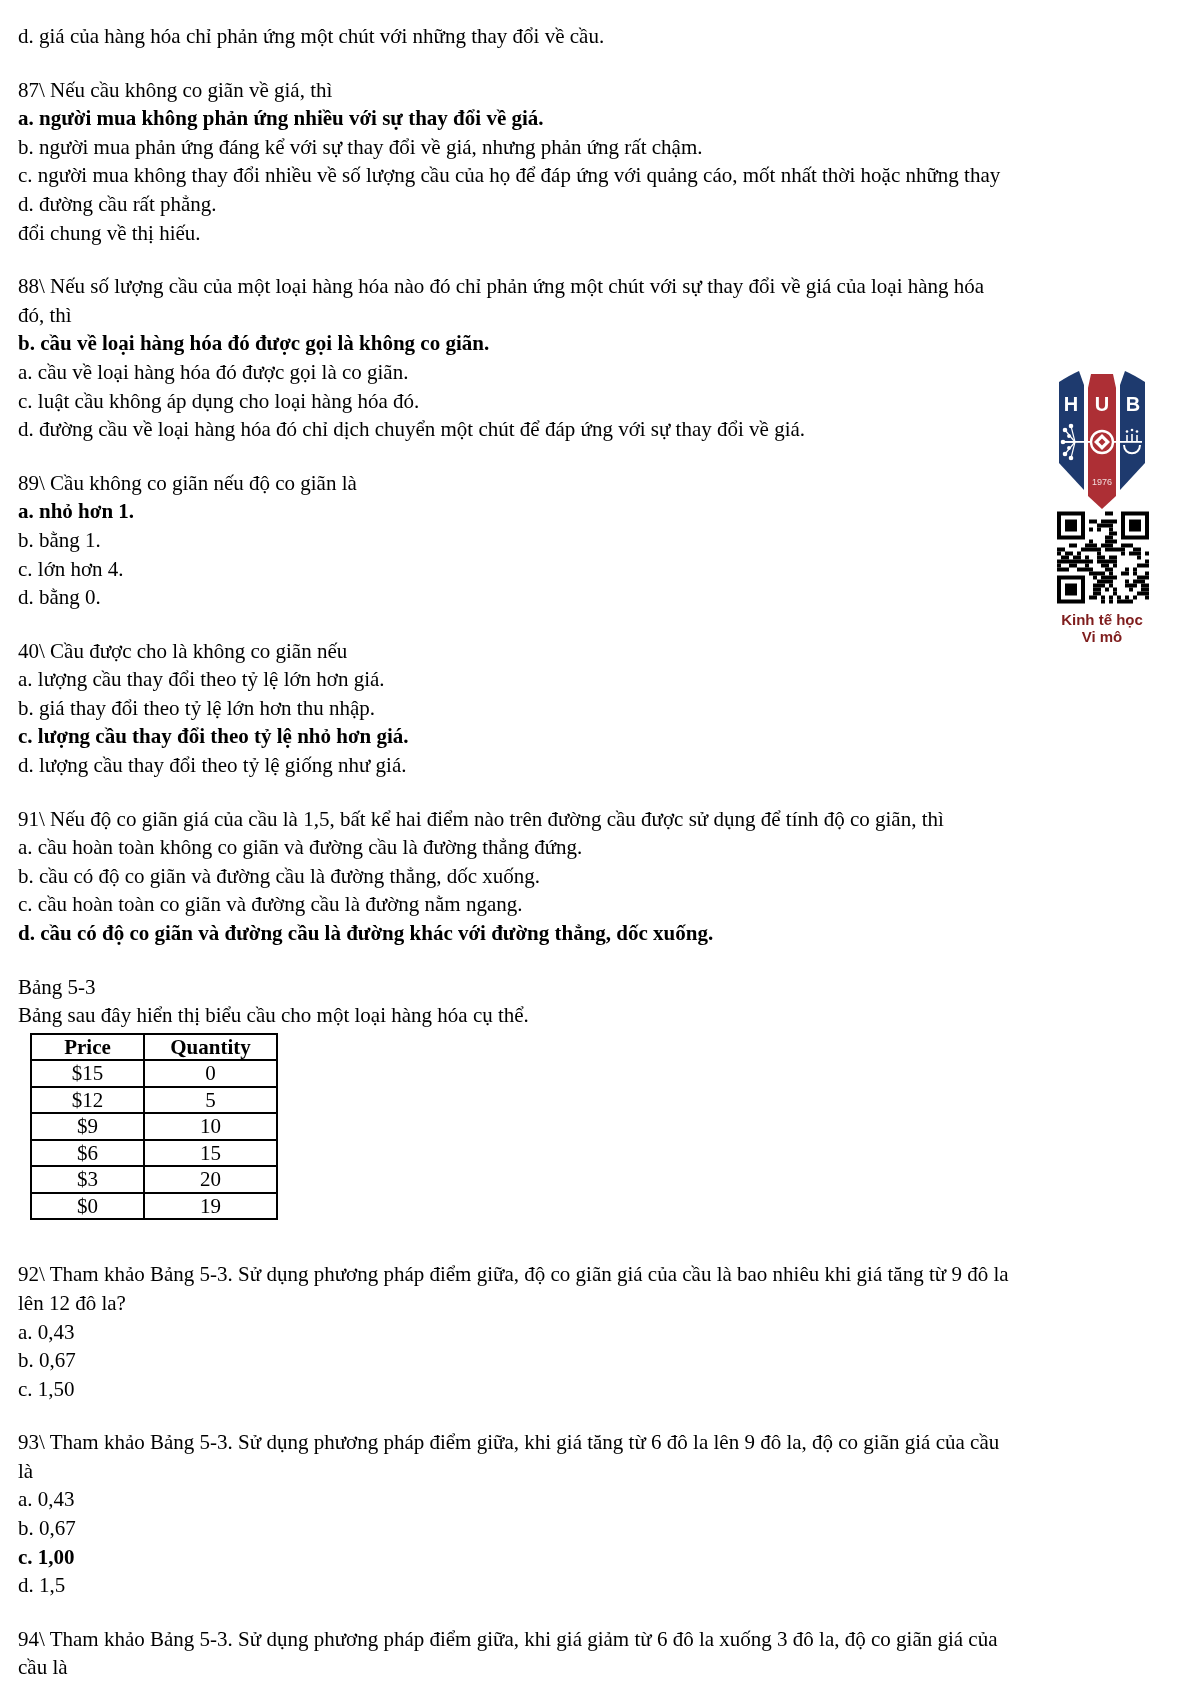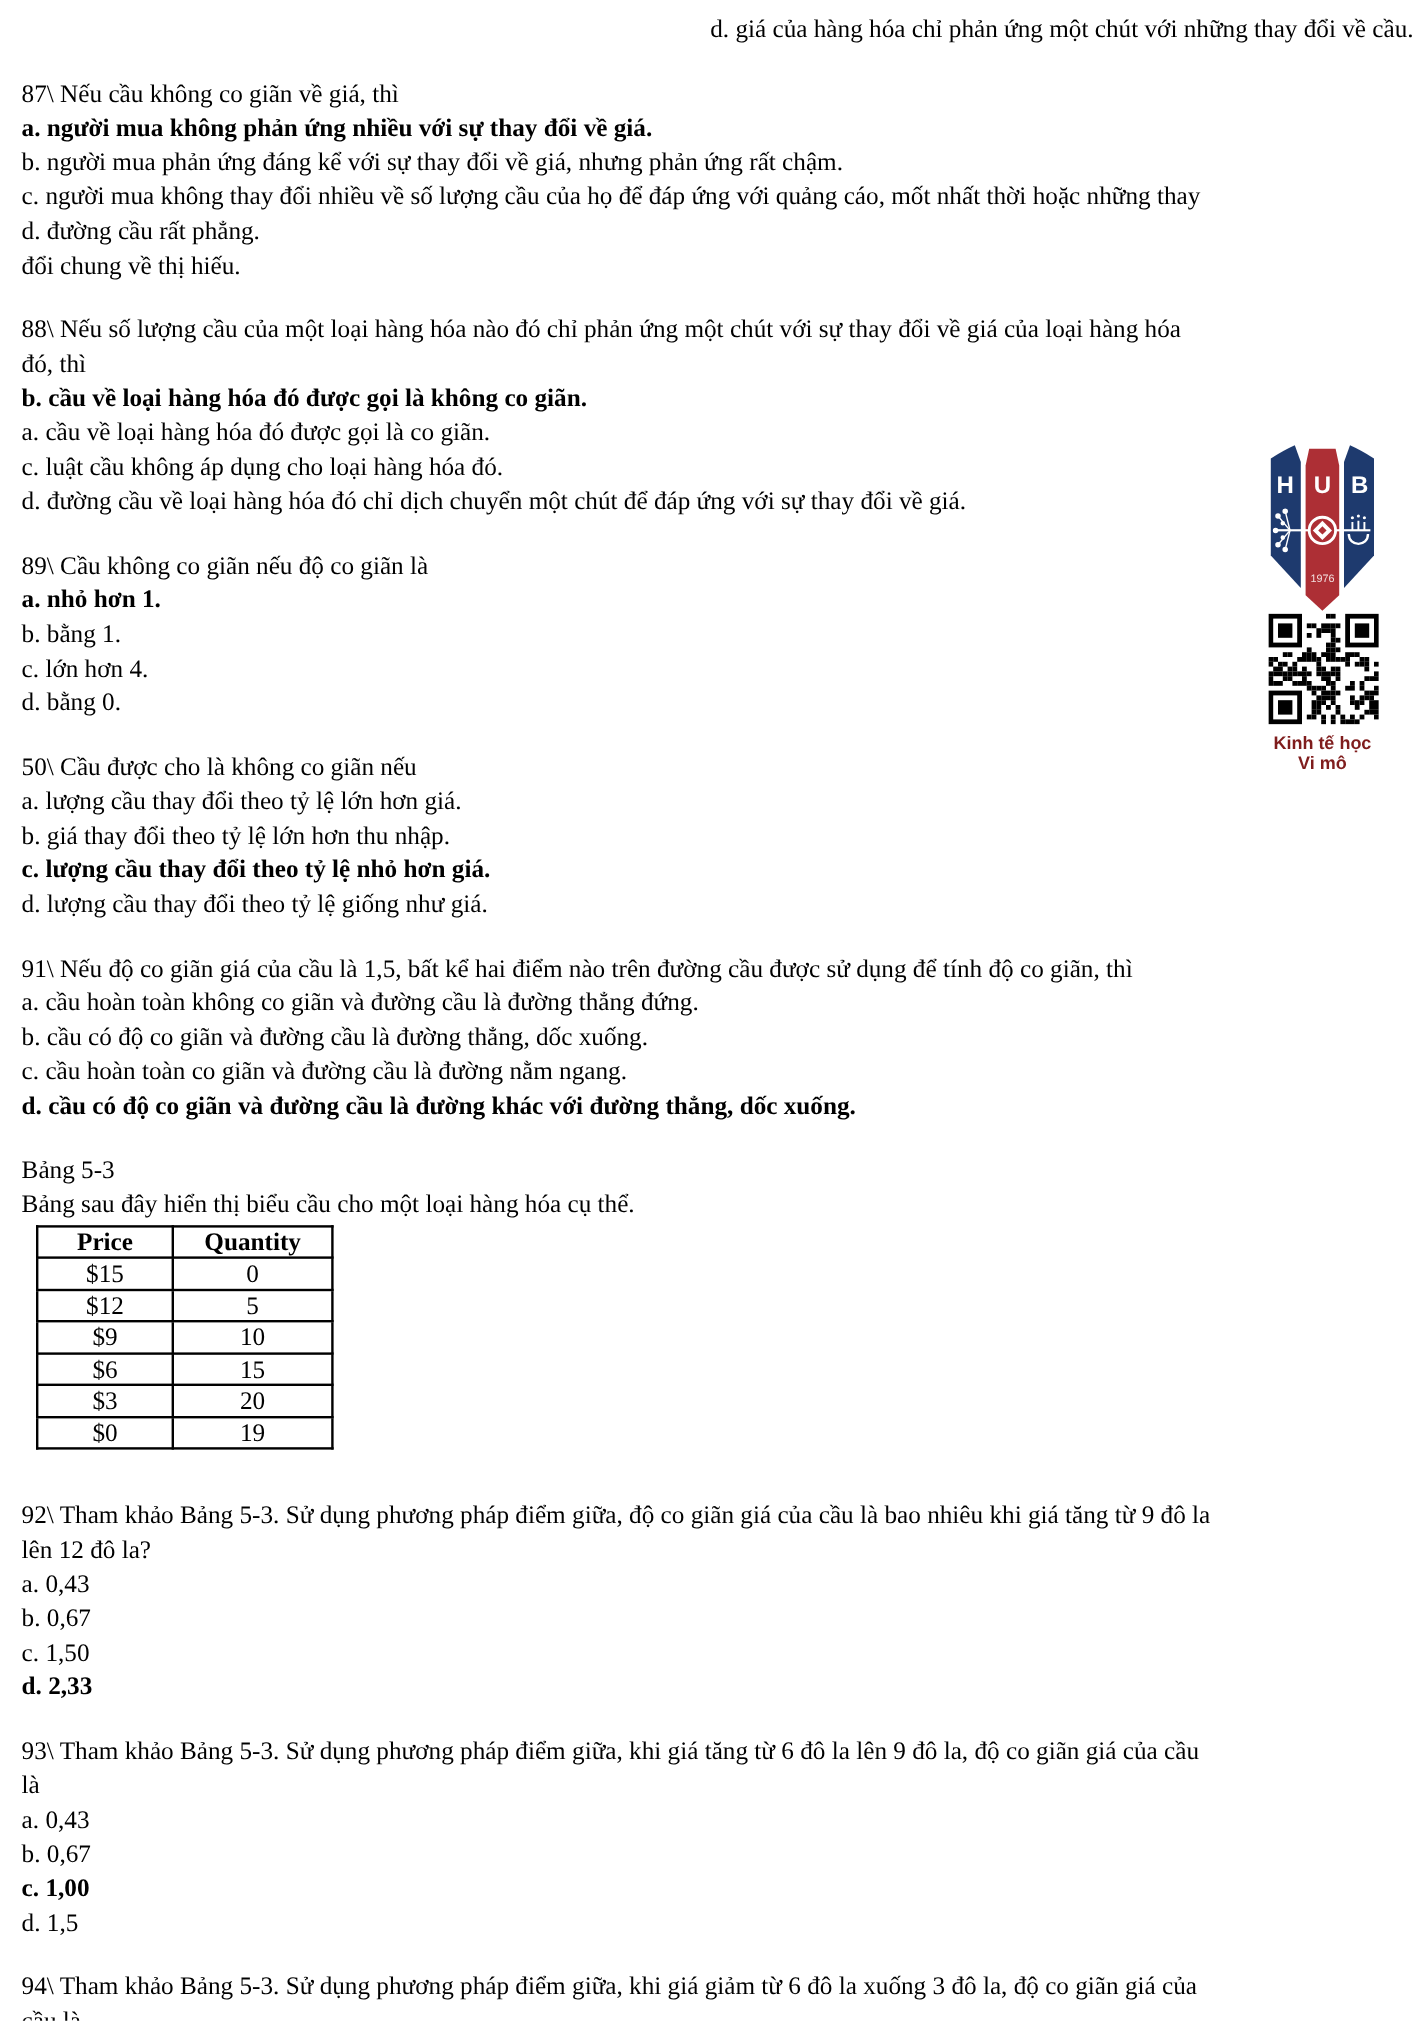--- a/index.html
+++ b/index.html
@@ -13,21 +13,21 @@
     font-size: 21px;
     color: #000000;
   }
   .doc {
     position: absolute;
     left: 18px;
     top: 6px;
     width: 1160px;
   }
   .block { margin-top: 25px; }
-  .block:first-child { margin-top: 4px; text-align: right; }
+  .block:first-child { margin-top: 16px; }
   .gap-lg { margin-top: 40px; }
   .line {
     display: block;
     height: 28.6px;
     line-height: 28.6px;
     white-space: pre;
   }
   .bold { font-weight: bold; }
 
   table.demand-table {
@@ -91,21 +91,21 @@
 
   <section class="block">
     <div class="line">89\ Cầu không co giãn nếu độ co giãn là</div>
     <div class="line bold">a. nhỏ hơn 1.</div>
     <div class="line">b. bằng 1.</div>
     <div class="line">c. lớn hơn 4.</div>
     <div class="line">d. bằng 0.</div>
   </section>
 
   <section class="block">
-    <div class="line">50\ Cầu được cho là không co giãn nếu</div>
+    <div class="line">40\ Cầu được cho là không co giãn nếu</div>
     <div class="line">a. lượng cầu thay đổi theo tỷ lệ lớn hơn giá.</div>
     <div class="line">b. giá thay đổi theo tỷ lệ lớn hơn thu nhập.</div>
     <div class="line bold">c. lượng cầu thay đổi theo tỷ lệ nhỏ hơn giá.</div>
     <div class="line">d. lượng cầu thay đổi theo tỷ lệ giống như giá.</div>
   </section>
 
   <section class="block">
     <div class="line">91\ Nếu độ co giãn giá của cầu là 1,5, bất kể hai điểm nào trên đường cầu được sử dụng để tính độ co giãn, thì</div>
     <div class="line">a. cầu hoàn toàn không co giãn và đường cầu là đường thẳng đứng.</div>
     <div class="line">b. cầu có độ co giãn và đường cầu là đường thẳng, dốc xuống.</div>
@@ -151,21 +151,20 @@
       </tbody>
     </table>
   </section>
 
   <section class="block gap-lg">
     <div class="line">92\ Tham khảo Bảng 5-3. Sử dụng phương pháp điểm giữa, độ co giãn giá của cầu là bao nhiêu khi giá tăng từ 9 đô la</div>
     <div class="line">lên 12 đô la?</div>
     <div class="line">a. 0,43</div>
     <div class="line">b. 0,67</div>
     <div class="line">c. 1,50</div>
-    <div class="line bold">d. 2,33</div>
   </section>
 
   <section class="block">
     <div class="line">93\ Tham khảo Bảng 5-3. Sử dụng phương pháp điểm giữa, khi giá tăng từ 6 đô la lên 9 đô la, độ co giãn giá của cầu</div>
     <div class="line">là</div>
     <div class="line">a. 0,43</div>
     <div class="line">b. 0,67</div>
     <div class="line bold">c. 1,00</div>
     <div class="line">d. 1,5</div>
   </section>

